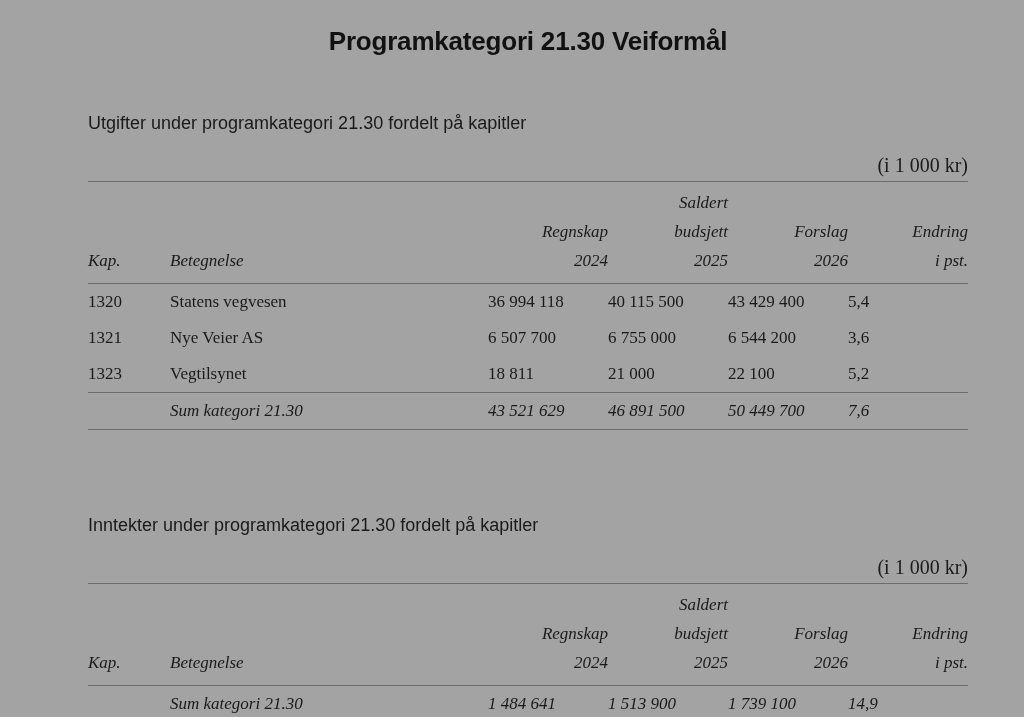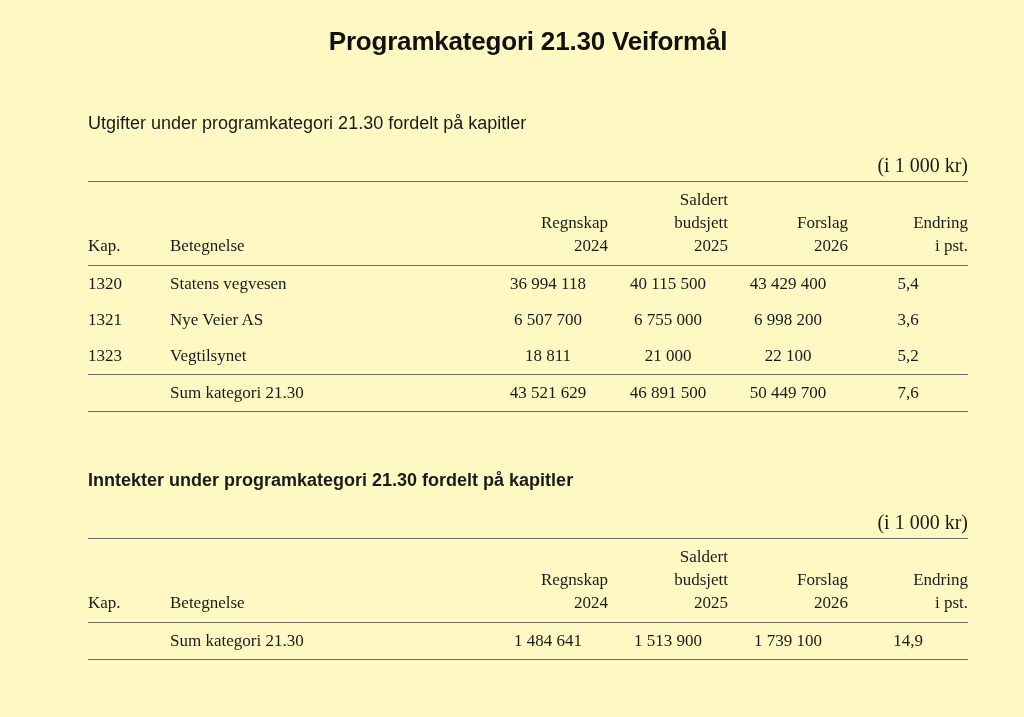--- a/index.html
+++ b/index.html
@@ -4,21 +4,21 @@
 <style>
   html, body {
     margin: 0;
     padding: 0;
     background: #ffffff;
   }
   .page {
     position: relative;
     width: 1024px;
     height: 717px;
-    background: #fef9c3;
+    background: #a3a3a3;
     color: #1a1a1a;
     font-family: "Liberation Serif", serif;
     overflow: hidden;
     box-sizing: border-box;
   }
   .content {
     margin-left: 88px;
     margin-right: 56px; 
   }
   .doc-title {
@@ -32,61 +32,63 @@
     color: #111111;
   }
   .section-heading {
     margin: 0;
     font-family: "Liberation Sans", sans-serif;
     font-weight: 400;
     font-size: 18px;
     color: #1a1a1a;
   }
   .section-utgifter .section-heading { margin-top: 56px; }
-  .section-inntekter .section-heading { margin-top: 58px; font-weight: bold; }
+  .section-inntekter .section-heading { margin-top: 85px; }
   .unit-note {
     margin-top: 20px;
     margin-bottom: 4px;
     text-align: right;
     font-size: 20px;
     color: #1a1a1a;
   }
   table.budget-table {
     width: 100%;
     border-collapse: collapse;
     table-layout: fixed;
     font-size: 17px;
     border-top: 1.5px solid #6b6b6b;
   }
   table.budget-table thead th {
     font-weight: 400;
     vertical-align: bottom;
     text-align: right;
     padding: 6px 0 8px 0;
     white-space: pre-line;
-    line-height: 23px;
+    line-height: 29px;
     border-bottom: 1.5px solid #6b6b6b;
+    font-style: italic;
   }
   table.budget-table thead th.col-kap,
   table.budget-table thead th.col-betegnelse {
     text-align: left;
   }
   table.budget-table tbody td {
     height: 36px;
     padding: 0;
     vertical-align: middle;
-    text-align: center;
+    text-align: left;
   }
   table.budget-table tbody td.col-kap,
   table.budget-table tbody td.col-betegnelse {
     text-align: left;
   }
   tr.sum-row td {
     border-top: 1.5px solid #6b6b6b;
     border-bottom: 1.5px solid #6b6b6b;
+    font-style: italic;
   }
 </style>
 </head>
 <body>
 
 <div class="page">
   <div class="content">
 
     <h1 class="doc-title">Programkategori 21.30 Veiformål</h1>
 
@@ -124,21 +126,21 @@
             <td>36 994 118</td>
             <td>40 115 500</td>
             <td>43 429 400</td>
             <td>5,4</td>
           </tr>
           <tr>
             <td class="col-kap">1321</td>
             <td class="col-betegnelse">Nye Veier AS</td>
             <td>6 507 700</td>
             <td>6 755 000</td>
-            <td>6 998 200</td>
+            <td>6 544 200</td>
             <td>3,6</td>
           </tr>
           <tr>
             <td class="col-kap">1323</td>
             <td class="col-betegnelse">Vegtilsynet</td>
             <td>18 811</td>
             <td>21 000</td>
             <td>22 100</td>
             <td>5,2</td>
           </tr>

